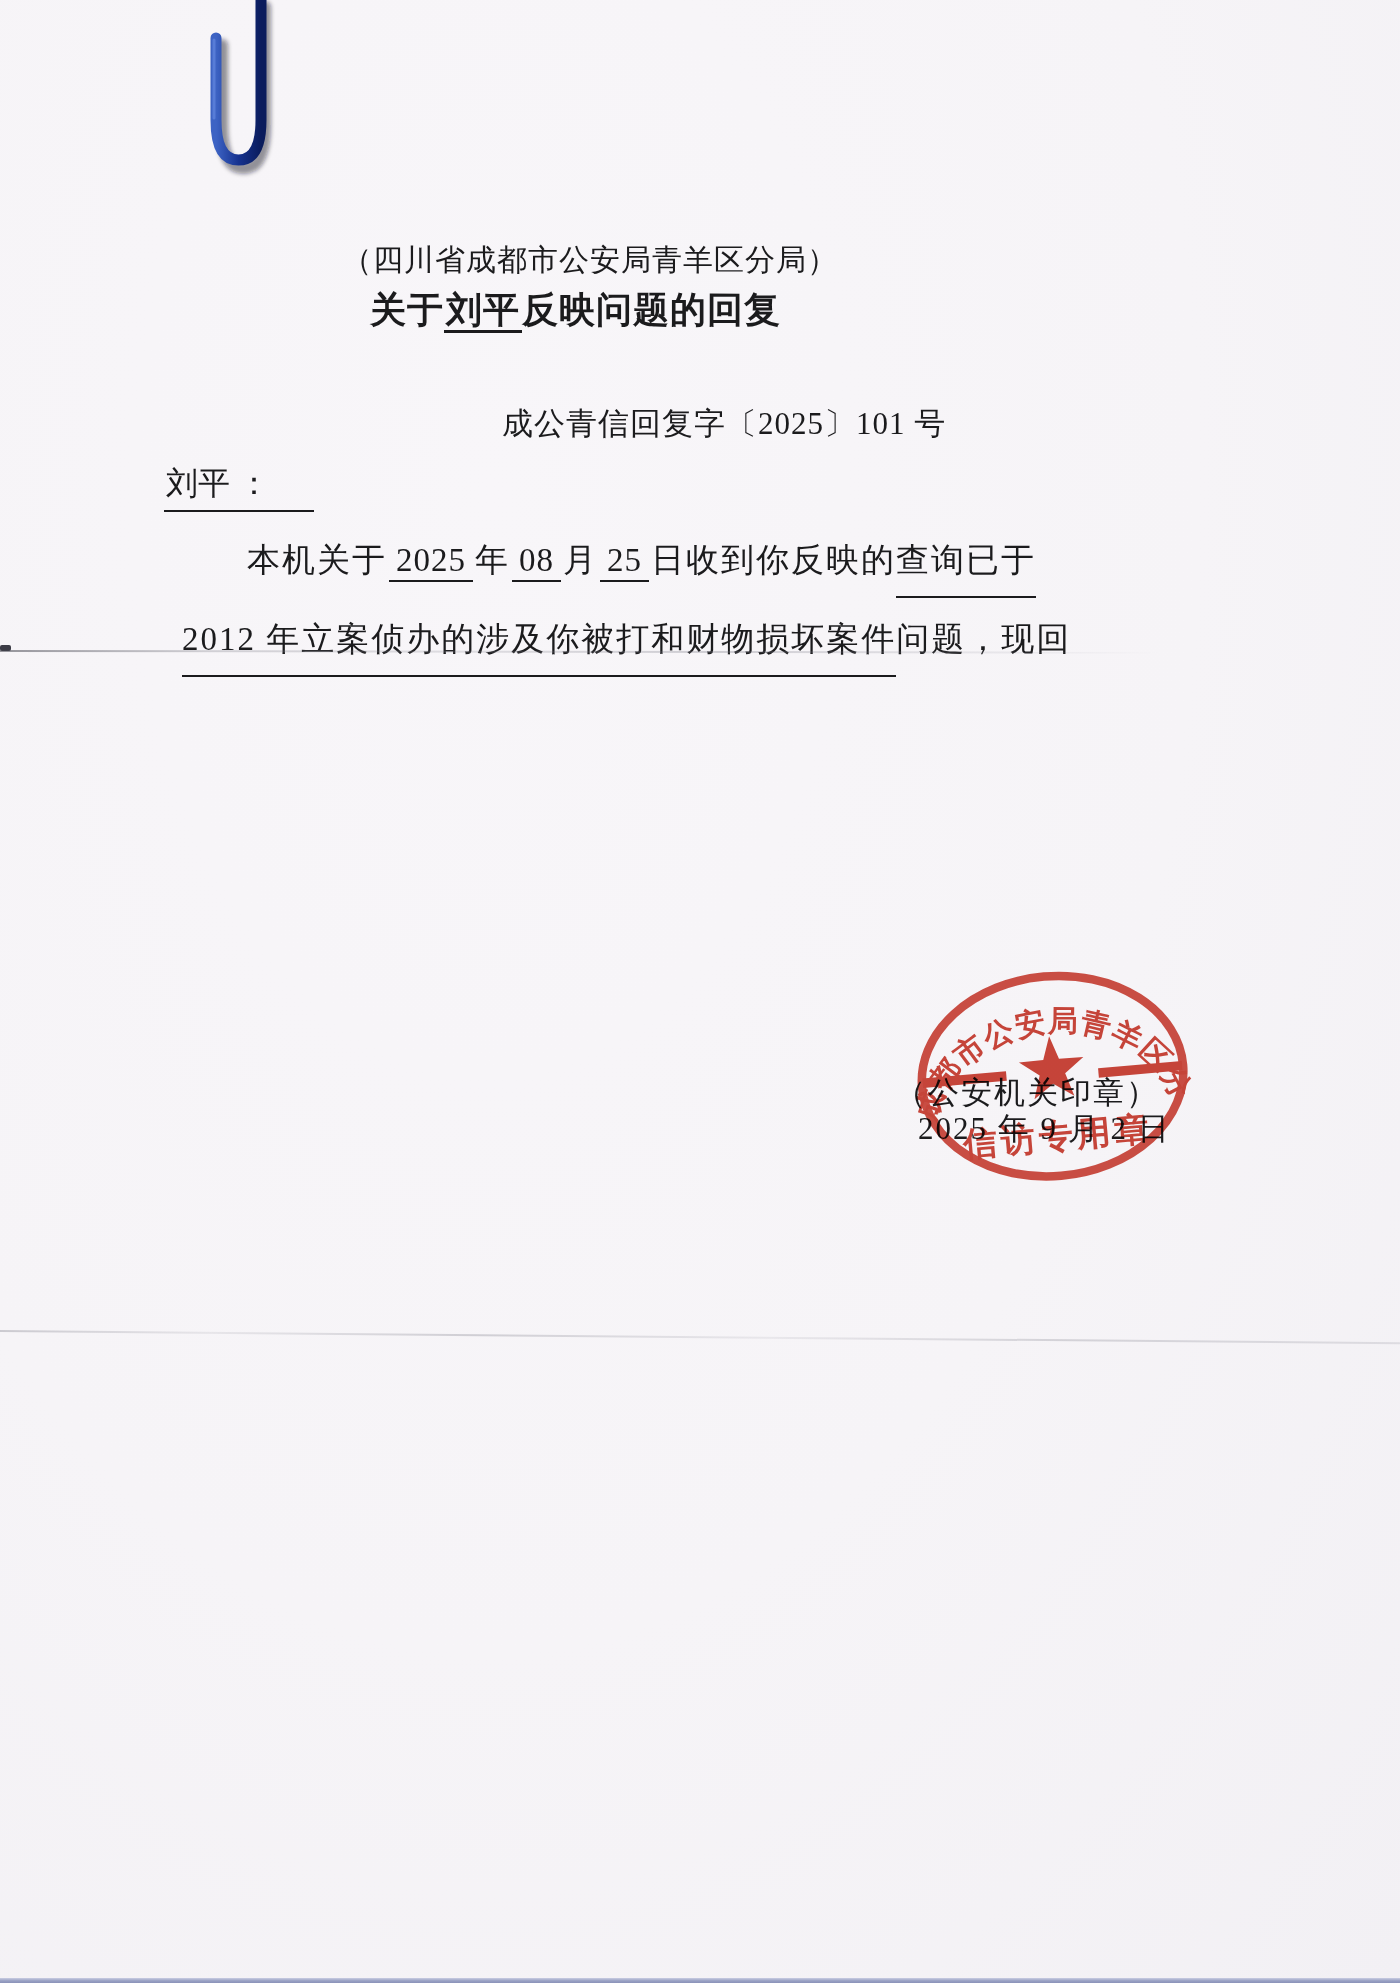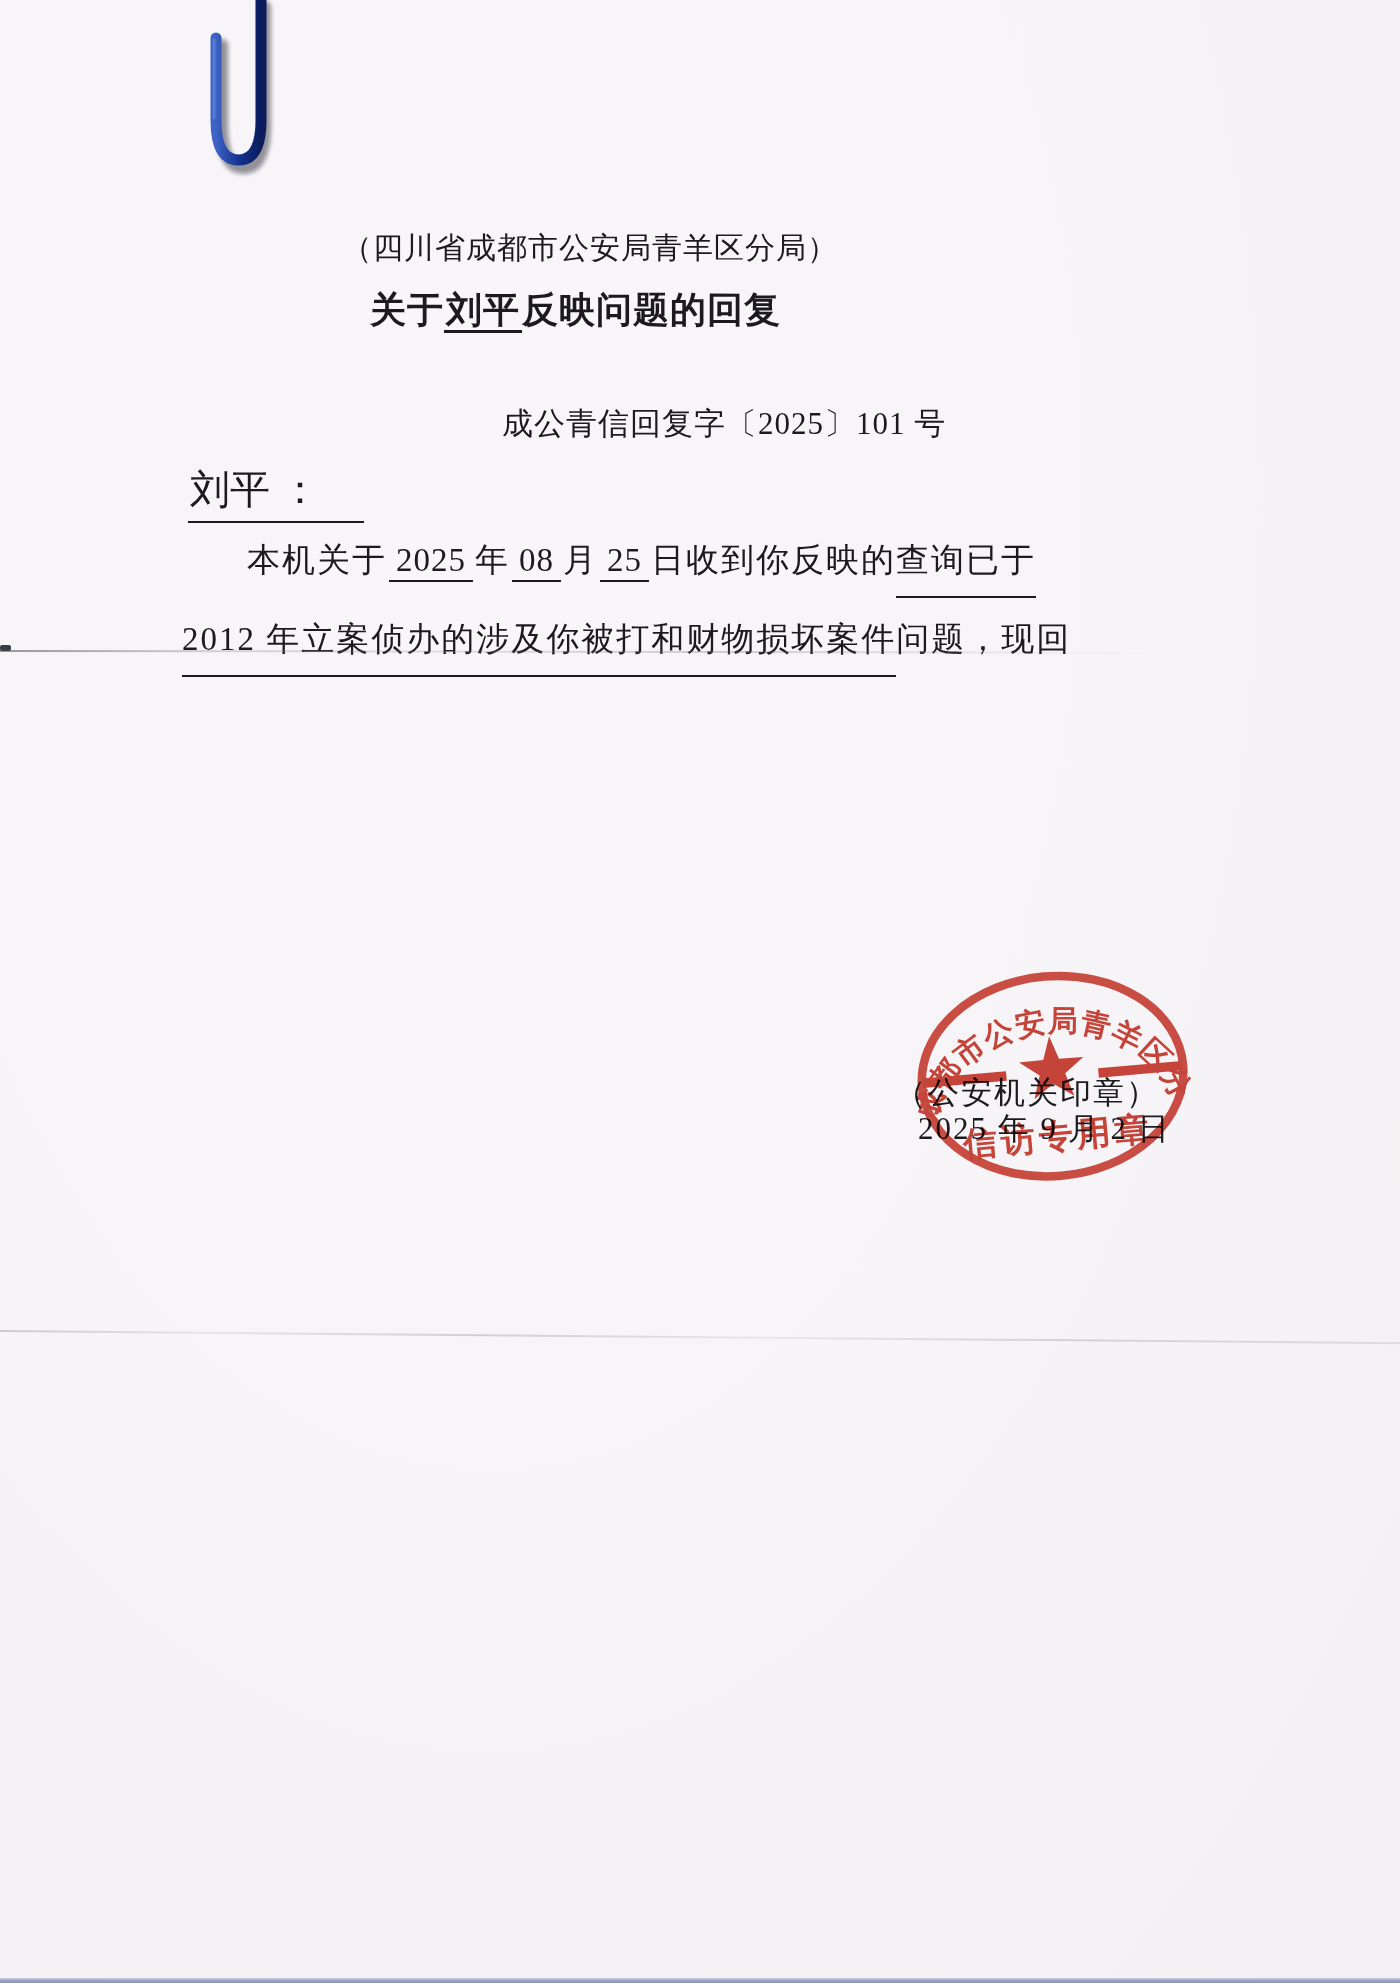--- a/index.html
+++ b/index.html
@@ -8,25 +8,25 @@
     width:1400px; height:1983px;
     background: radial-gradient(ellipse at 35% 25%, #f8f6f9 0%, #f6f4f7 55%, #f2f0f4 100%);
     overflow:hidden;
     font-family:"Liberation Serif","DejaVu Serif",serif;
     color:#1b1b1d;
   }
   .abs { position:absolute; white-space:nowrap; }
 
   .sys-line   { top:178px; left:174px; font-size:33px; letter-spacing:1px; }
   .sys-line .num { letter-spacing:2px; }
-  .org-line   { top:228px; left:342px; font-size:30px; letter-spacing:1px;text-align:center; }
+  .org-line   { top:240px; left:342px; font-size:30px; letter-spacing:1px;text-align:center; }
   .title-line { top:286px; left:370px; font-size:36px; font-weight:bold; letter-spacing:1px; }
   .title-line .uname { border-bottom:3px solid #1b1b1d; padding:0 2px 0 2px; }
   .ref-line   { top:403px; left:502px; font-size:31px; letter-spacing:1px; }
-  .salutation { top:462px; left:188px; font-size:40px; }
+  .salutation { top:462px; left:164px; font-size:32px; }
   .salutation .uline { display:inline-block; border-bottom:2.5px solid #1b1b1d; padding:0 44px 4px 2px; }
 
   .body-line  { font-size:33px; letter-spacing:2px; }
   .bl1 { top:538px; left:247px; }
   .bl2 { top:617px; left:182px;font-family:Liberation Serif, serif; }
   .bl3 { top:688px; left:182px; }
   .unum  { border-bottom:2px solid #1b1b1d; padding:0 7px 2px 7px; margin:0 2px; letter-spacing:1px; }
   .useg  { border-bottom:2px solid #1b1b1d; padding-bottom:18px; }
 
   .seal-caption { top:1072px; left:895px; font-size:31px; letter-spacing:2px; }

